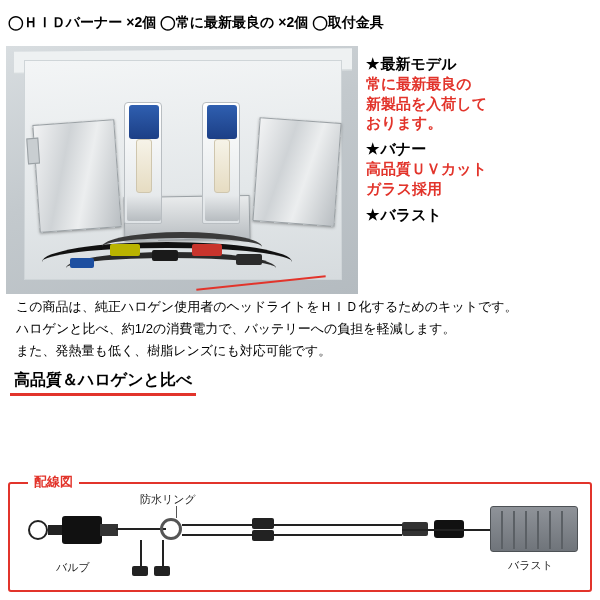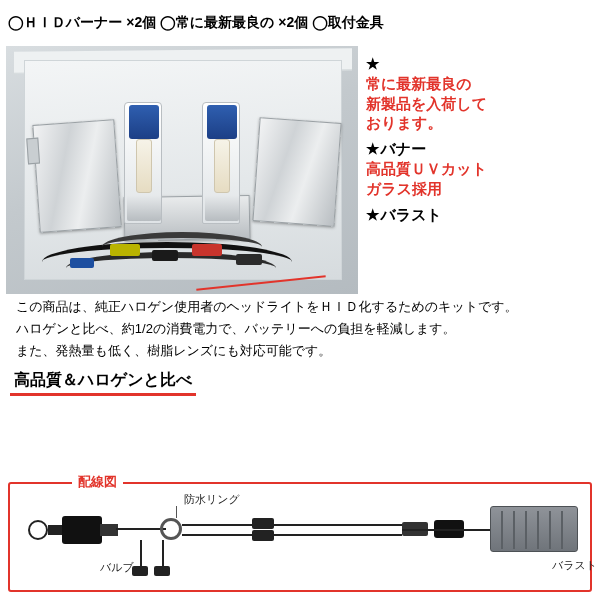--- a/index.html
+++ b/index.html
@@ -151,21 +151,21 @@
 
   
   .diagram {
     position:absolute; left:8px; top:482px; width:584px; height:110px;
     border:2px solid #e2342b; border-radius:3px;
     background:#fff;
   }
   .diagram-title {
     position:absolute; left:18px; top:-11px;
     background:#fff; padding:0 6px;
-    color:#e2342b; font-weight:bold; font-size:13px;margin-left:44px;
+    color:#e2342b; font-weight:bold; font-size:13px;
   }
   .dg { position:absolute; }
   .bulb-ico {
     left:18px; top:30px; width:90px; height:32px;
   }
   .bulb-ico .bulbglass {
     position:absolute; left:0; top:6px; width:20px; height:20px;
     border:2px solid #222; border-radius:50%; background:#fff;
   }
   .bulb-ico .bulbneck {
@@ -214,21 +214,21 @@
   .foot.f2 { left:144px; }
   .ballast-ico {
     position:absolute; left:480px; top:22px; width:88px; height:46px;
     background:linear-gradient(180deg,#8f9399,#6f747a);
     border:1px solid #4d5155; border-radius:3px;
   }
   .ballast-ico .fin {
     position:absolute; top:4px; width:2px; height:38px; background:#5b6065;
   }
   .dlabel {
-    position:absolute; font-size:11px; color:#222; white-space:nowrap;margin-left:44px;
+    position:absolute; font-size:11px; color:#222; white-space:nowrap;
   }
   .dlabel.bulb-l { left:46px; top:76px; }
   .dlabel.ring-l { left:130px; top:8px; }
   .dlabel.ball-l { left:498px; top:74px; }
   .dlabel-line {
     position:absolute; left:166px; top:22px; height:12px; width:0; border-left:1px solid #555;
   }
 </style>
 </head>
 <body>
@@ -270,20 +270,21 @@
       <div class="conn c3"></div>
       <div class="conn c4"></div>
       <div class="conn c5"></div>
       <div class="redline"></div>
     </div>
 
     <div class="features">
       <div class="feat-block">
         <div class="feat-title">
           <span class="star">★</span>
+          <span>最新モデル</span>
         </div>
         <div class="feat-body" style="white-space:pre-line">常に最新最良の
 新製品を入荷して
 おります。</div>
       </div>
       <div class="feat-block">
         <div class="feat-title">
           <span class="star">★</span>
           <span>バナー</span>
         </div>

